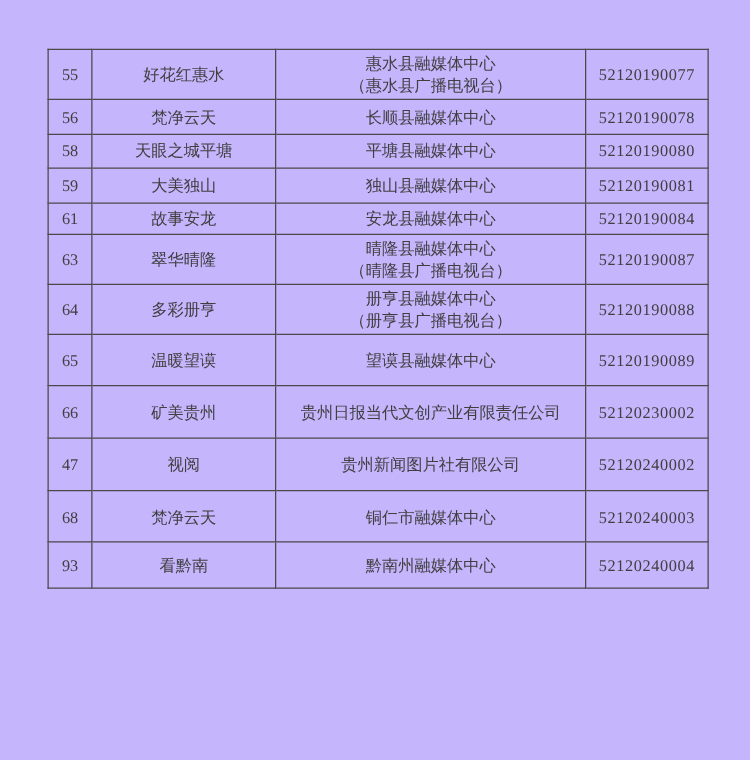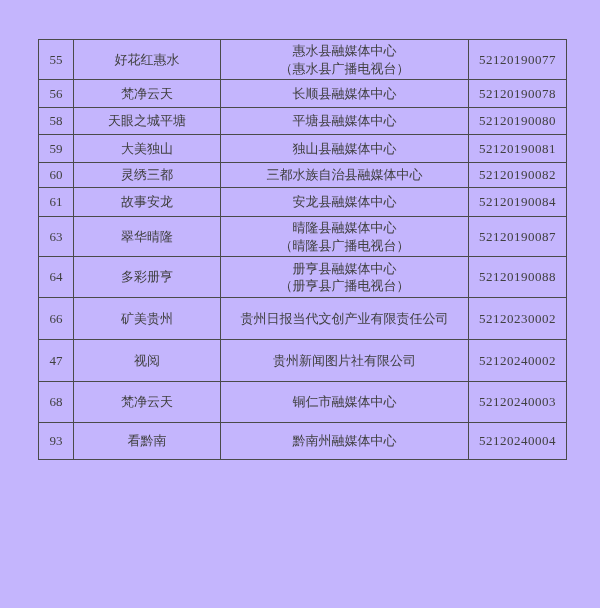--- a/index.html
+++ b/index.html
@@ -87,44 +87,44 @@
         <td>平塘县融媒体中心</td>
         <td class="lic">52120190080</td>
       </tr>
       <tr>
         <td>59</td>
         <td>大美独山</td>
         <td>独山县融媒体中心</td>
         <td class="lic">52120190081</td>
       </tr>
       <tr>
-        <td>60</td>
-        <td>灵绣三都</td>
-        <td>三都水族自治县融媒体中心</td>
-        <td class="lic">52120190082</td>
-      </tr>
-      <tr>
         <td>61</td>
         <td>故事安龙</td>
         <td>安龙县融媒体中心</td>
         <td class="lic">52120190084</td>
       </tr>
       <tr>
         <td>63</td>
         <td>翠华晴隆</td>
         <td>晴隆县融媒体中心
 （晴隆县广播电视台）</td>
         <td class="lic">52120190087</td>
       </tr>
       <tr>
         <td>64</td>
         <td>多彩册亨</td>
         <td>册亨县融媒体中心
 （册亨县广播电视台）</td>
         <td class="lic">52120190088</td>
+      </tr>
+      <tr>
+        <td>65</td>
+        <td>温暖望谟</td>
+        <td>望谟县融媒体中心</td>
+        <td class="lic">52120190089</td>
       </tr>
       <tr>
         <td>66</td>
         <td>矿美贵州</td>
         <td>贵州日报当代文创产业有限责任公司</td>
         <td class="lic">52120230002</td>
       </tr>
       <tr>
         <td>47</td>
         <td>视阅</td>

